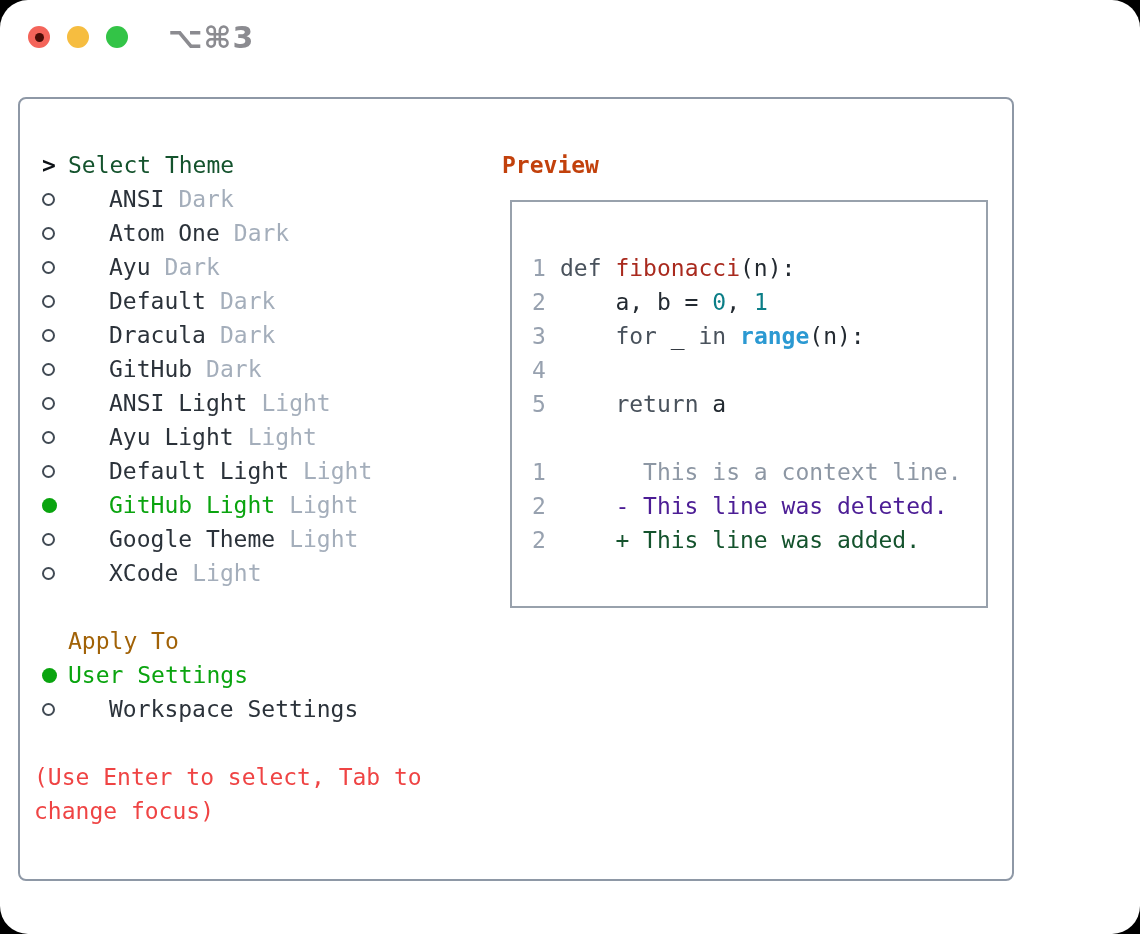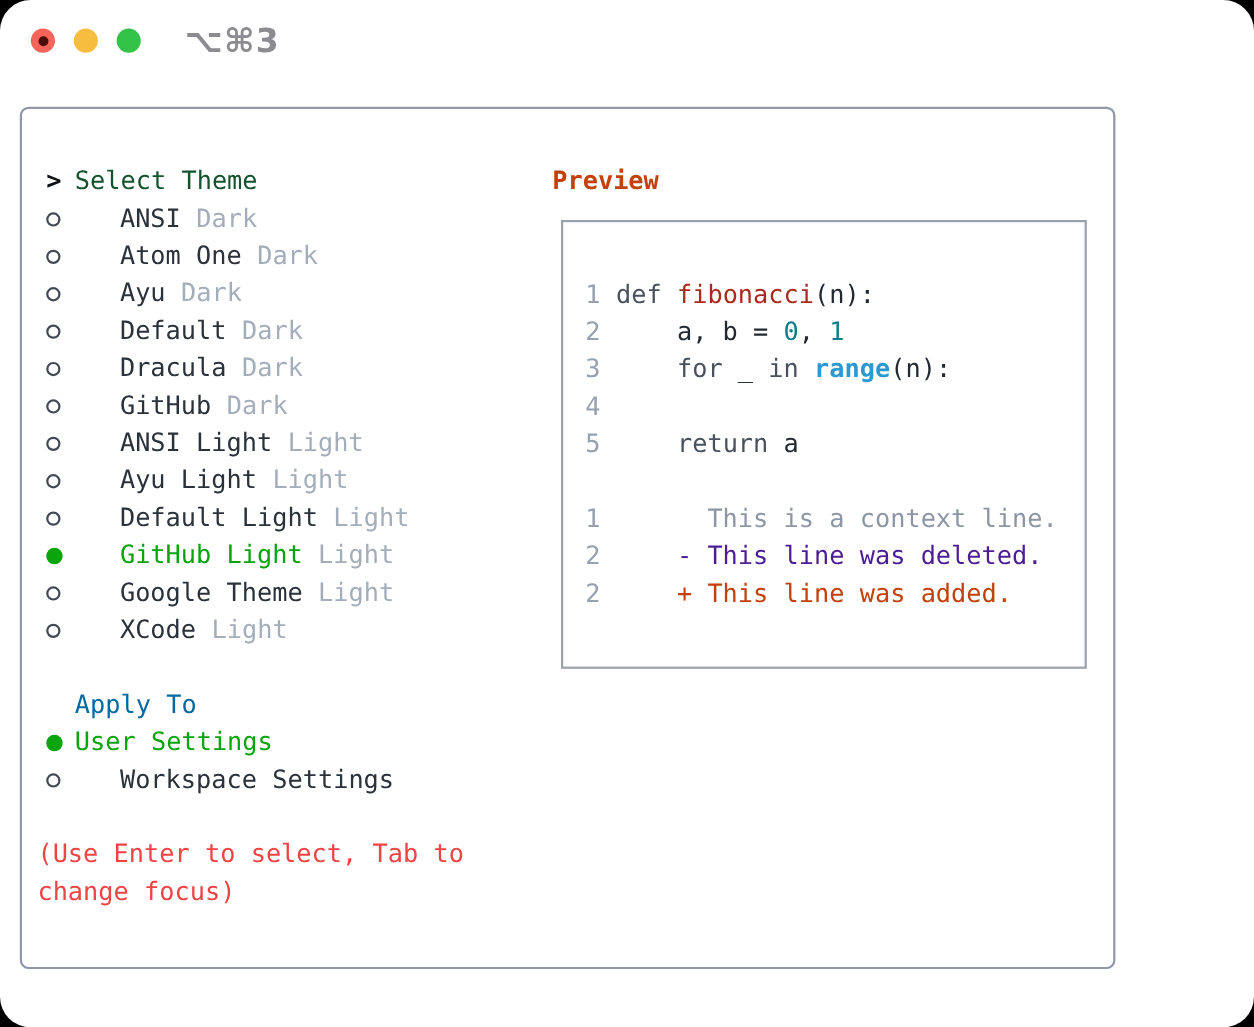--- a/index.html
+++ b/index.html
@@ -28,21 +28,21 @@
     font-size:23px;line-height:34px;color:#2b323a;
   }
   .col-left{width:460px;flex:none;}
   .col-right{flex:1;}
   .row{display:flex;align-items:center;height:34px;white-space:pre;}
   .mk{width:26px;flex:none;display:flex;align-items:center;}
   .chev{font-weight:bold;color:#0d1116;}
   .radio{width:13px;height:13px;border:2px solid #414a54;border-radius:50%;box-sizing:border-box;}
   .radio.on{width:15px;height:15px;border:none;background:#0aa40f;}
   .hdr{font-weight:normal;color:#14532d;}
-  .subhdr{color:#0369a1;}
+  .subhdr{color:#a16207;}
   .t-name{color:#2b323a;margin-left:41px;}
   .t-var{margin-left:14px;color:#a4aebb;}
   .sel .t-name{color:#0aa40f;}
   .sel-opt{color:#0aa40f;}
   .spacer{height:34px;}
   .help{margin-left:-8px;width:420px;color:#ef4444;white-space:normal;}
   
   .preview-title{height:34px;font-weight:bold;color:#c2410c;}
   .preview-box{
     box-sizing:border-box;margin-top:18px;margin-left:8px;width:478px;height:408px;
@@ -51,21 +51,21 @@
   .cl{display:flex;height:34px;white-space:pre;}
   .ln{width:14px;flex:none;margin-right:14px;color:#97a1af;}
   .seg{white-space:pre;}
   .pl{color:#232a31;}
   .kw{color:#49525c;text-align:right;}
   .fn{color:#a92a1e;}
   .num{color:#0b7e87;}
   .call{color:#2b99d2;font-weight:bold;}
   .ctx{color:#8d97a4;}
   .del{color:#4c1d95;}
-  .add{color:#c2410c;}
+  .add{color:#14532d;}
 </style>
 </head>
 <body>
 
 <div class="window">
 
   <div class="titlebar">
     <div class="lights">
       <span class="light red">
           <span class="dot"></span>

